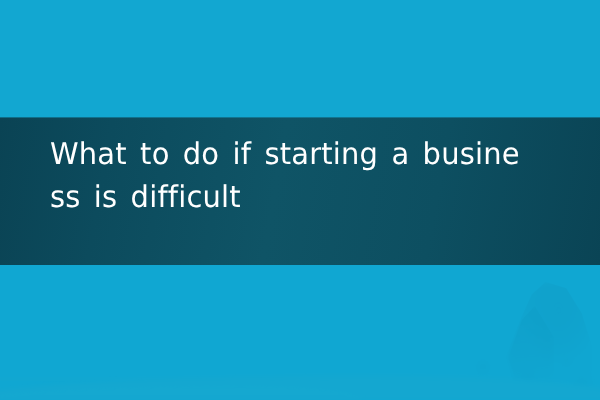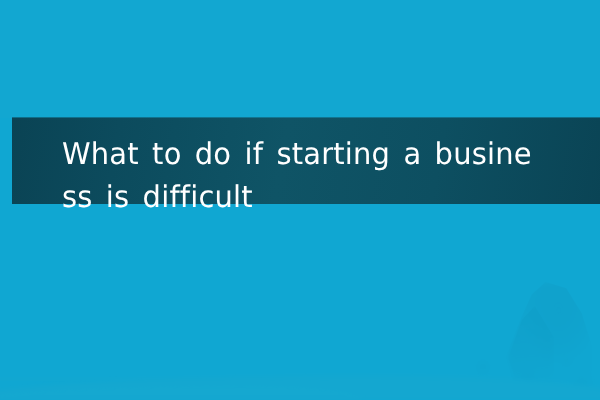--- a/index.html
+++ b/index.html
@@ -111,24 +111,24 @@
     left: 0;
     right: 0;
     top: 0;
     height: 118px;
     background: #12a7d1;
   }
 
   
   .title-band {
     position: absolute;
-    left: 12px;
+    left: 0;
     right: 0;
     top: 117px;
-    height: 87px;
+    height: 148px;
     background:
       linear-gradient(100deg,
         #0a4354 0%,
         #0c4b5d 18%,
         #0f5466 46%,
         #0d4f61 72%,
         #0a4455 100%);
   }
 
   .title-band::before {

